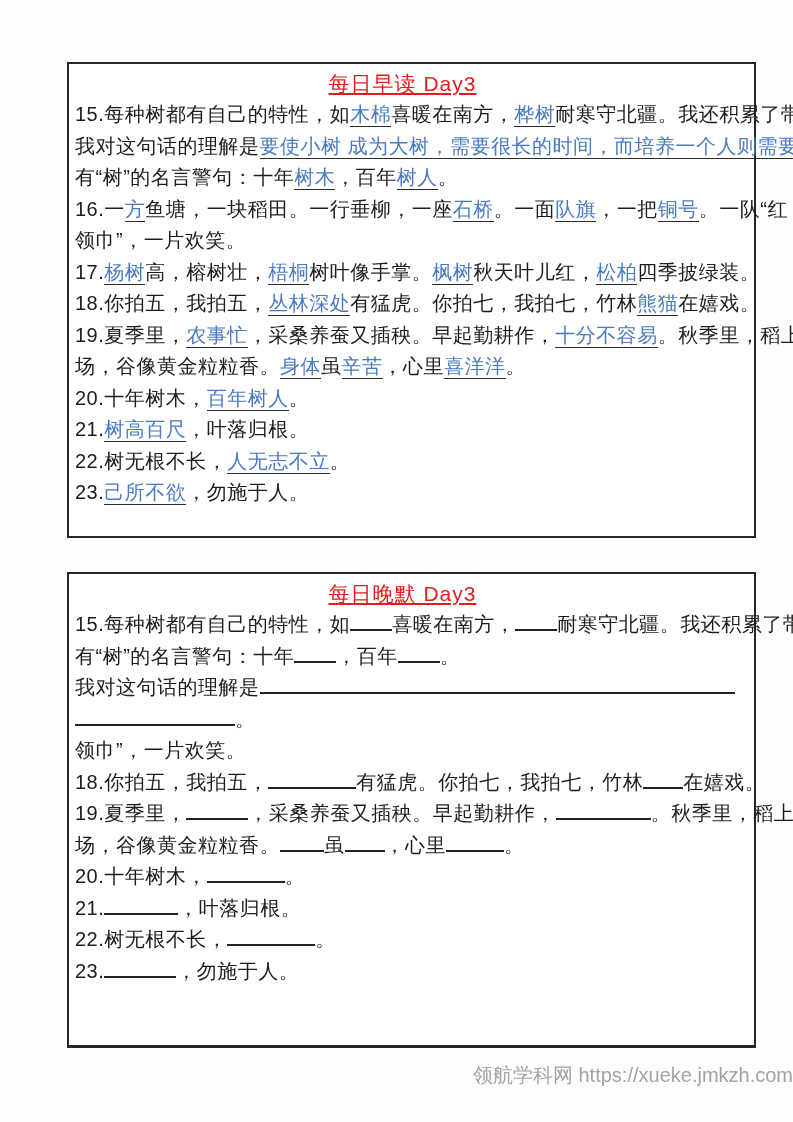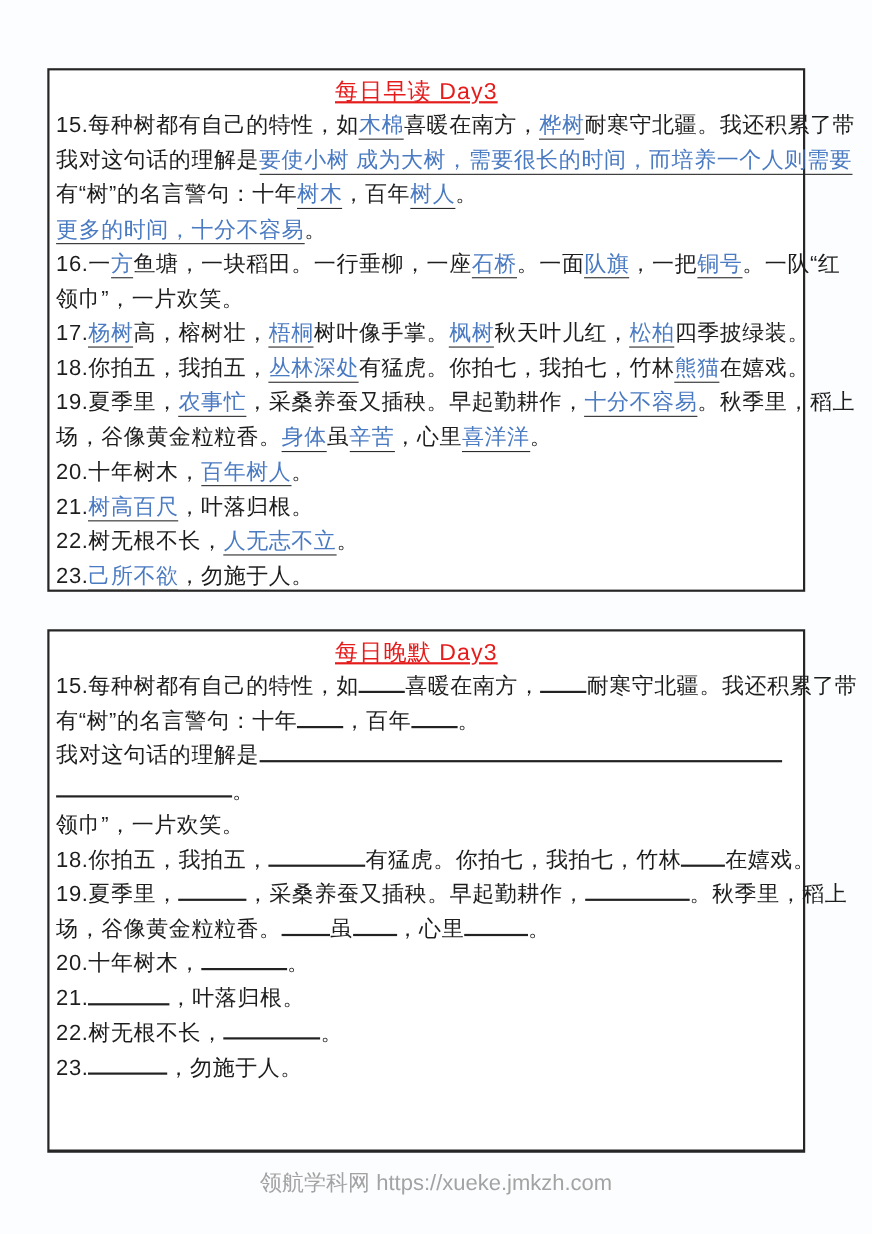--- a/index.html
+++ b/index.html
@@ -5,21 +5,21 @@
   html, body { margin: 0; padding: 0; }
   body {
     width: 793px; height: 1122px;
     background: #fcfdfe;
     position: relative;
     font-family: "Liberation Sans", "DejaVu Sans", sans-serif;
     overflow: hidden;
   }
   .panel {
     position: absolute;
-    left: 43px;
+    left: 67px;
     width: 689px;
     height: 476px;
     box-sizing: border-box;
     border: 2px solid #262626;
     background: #ffffff;
     padding: 5px 24px 0 6px;
   }
   #panel-morning { top: 62px; }
   #panel-evening { top: 572px; border-bottom-width: 3px; }
   .panel-title {
@@ -48,35 +48,34 @@
     display: inline-block;
     height: 19px;
     border-bottom: 2px solid #222222;
     vertical-align: baseline;
   }
   .watermark {
     position: absolute;
     top: 1062px;
     left: 0;
     width: 100%;
-    text-align: center;
+    text-align: right;
     color: #a3a3a3;
     font-size: 20px;
   }
 </style>
 </head>
 <body>
 
 <div class="panel" id="panel-morning">
   <div class="panel-title">每日早读 Day3</div>
   <div class="panel-body">
       <div class="line"><span class="t">15.每种树都有自己的特性，如</span><span class="a">木棉</span><span class="t">喜暖在南方，</span><span class="a">桦树</span><span class="t">耐寒守北疆。我还积累了带</span></div>
       <div class="line"><span class="t">我对这句话的理解是</span><span class="a">要使小树 成为大树，需要很长的时间，而培养一个人则需要</span></div>
       <div class="line"><span class="t">有“树”的名言警句：十年</span><span class="a">树木</span><span class="t">，百年</span><span class="a">树人</span><span class="t">。</span></div>
-      <div class="line"><span class="a">更多的时间，十分不容易</span><span class="t">。</span></div>
       <div class="line"><span class="t">16.一</span><span class="a">方</span><span class="t">鱼塘，一块稻田。一行垂柳，一座</span><span class="a">石桥</span><span class="t">。一面</span><span class="a">队旗</span><span class="t">，一把</span><span class="a">铜号</span><span class="t">。一队“红</span></div>
       <div class="line"><span class="t">领巾”，一片欢笑。</span></div>
       <div class="line"><span class="t">17.</span><span class="a">杨树</span><span class="t">高，榕树壮，</span><span class="a">梧桐</span><span class="t">树叶像手掌。</span><span class="a">枫树</span><span class="t">秋天叶儿红，</span><span class="a">松柏</span><span class="t">四季披绿装。</span></div>
       <div class="line"><span class="t">18.你拍五，我拍五，</span><span class="a">丛林深处</span><span class="t">有猛虎。你拍七，我拍七，竹林</span><span class="a">熊猫</span><span class="t">在嬉戏。</span></div>
       <div class="line"><span class="t">19.夏季里，</span><span class="a">农事忙</span><span class="t">，采桑养蚕又插秧。早起勤耕作，</span><span class="a">十分不容易</span><span class="t">。秋季里，稻上</span></div>
       <div class="line"><span class="t">场，谷像黄金粒粒香。</span><span class="a">身体</span><span class="t">虽</span><span class="a">辛苦</span><span class="t">，心里</span><span class="a">喜洋洋</span><span class="t">。</span></div>
       <div class="line"><span class="t">20.十年树木，</span><span class="a">百年树人</span><span class="t">。</span></div>
       <div class="line"><span class="t">21.</span><span class="a">树高百尺</span><span class="t">，叶落归根。</span></div>
       <div class="line"><span class="t">22.树无根不长，</span><span class="a">人无志不立</span><span class="t">。</span></div>
       <div class="line"><span class="t">23.</span><span class="a">己所不欲</span><span class="t">，勿施于人。</span></div>

